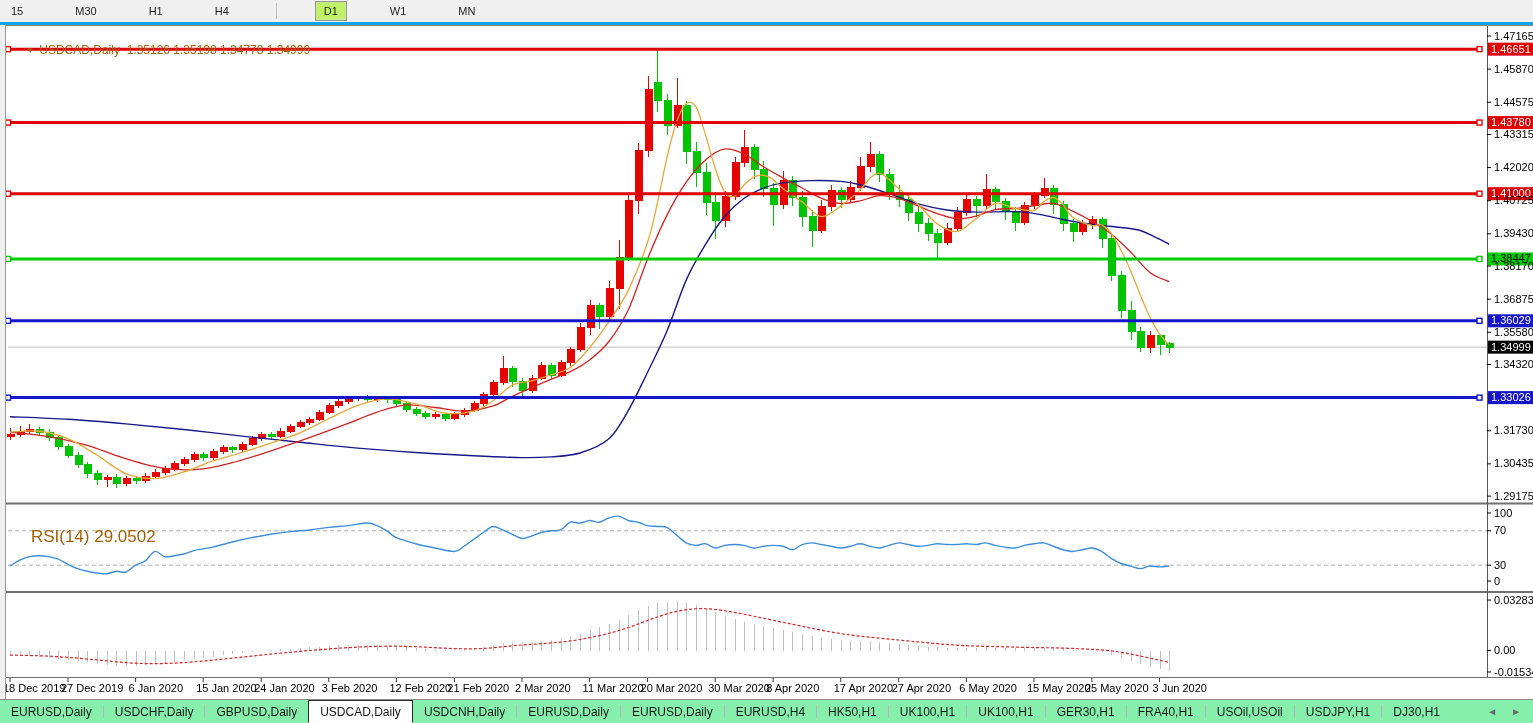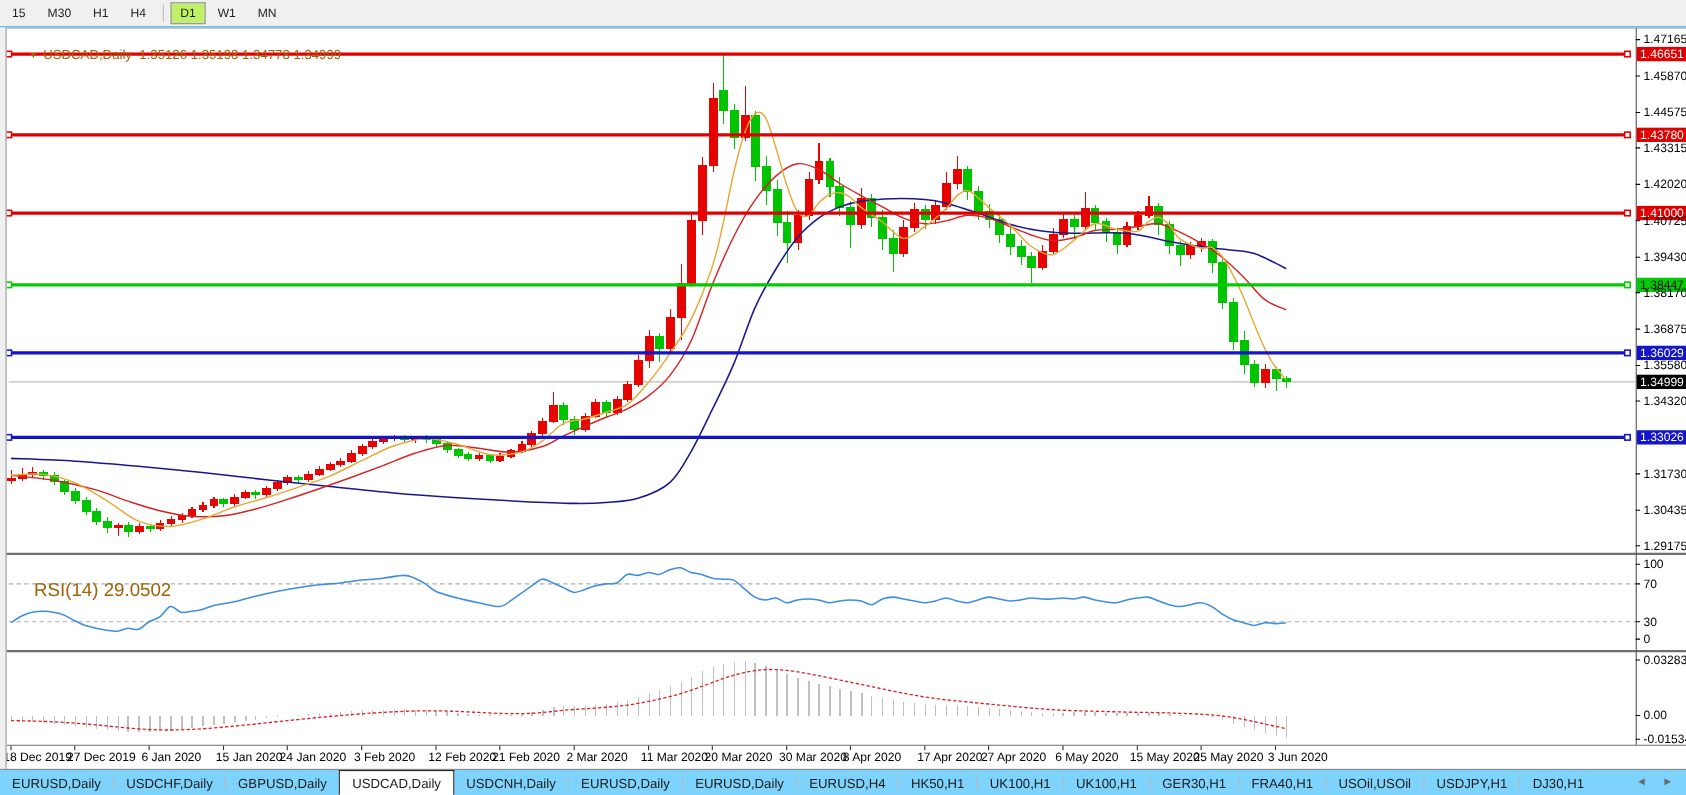--- a/index.html
+++ b/index.html
@@ -1,33 +1,33 @@
 <!DOCTYPE html>
 <html><head>
 <meta charset="utf-8">
 <style>
   html,body{margin:0;padding:0;background:#fff;}
   .screen{position:relative;width:1533px;height:723px;background:#fff;overflow:hidden;
           font-family:"Liberation Sans",sans-serif;-webkit-font-smoothing:antialiased;}
   
   .toolbar{position:absolute;left:0;top:0;width:1533px;height:25px;background:#f0f0f0;
-           border-bottom:1px solid #0ea5e9;display:flex;align-items:center;box-sizing:border-box;padding-left:1px;}
+           border-bottom:3px solid #0ea5e9;display:flex;align-items:center;box-sizing:border-box;padding-left:1px;gap:32px;}
   .tf-btn{font-size:11px;color:#222;padding:3px 8px;border:1px solid transparent;margin:0 1px;cursor:default;}
   .tf-btn.active{border:1px solid #979797;background:#bef264;box-shadow:inset 0 0 3px #d5d5d5;}
   .tf-sep{width:1px;height:16px;background:#bdbdbd;margin:0 5px;}
   
   svg#chart{position:absolute;left:0;top:25px;}
   
   .ov{position:absolute;color:#a16207;pointer-events:none;white-space:pre;}
   #chart-title{left:13px;top:29px;font-size:12px;}
   #chart-title .arrow{font-size:8px;position:relative;top:-1px;margin-right:5px;}
   #rsi-label{left:12px;top:507px;font-size:17px;}
   #macd-label{left:12px;top:595px;font-size:11.5px;}
   
-  .tabs{position:absolute;left:0;top:699px;width:1533px;height:24px;background:#7dd3fc;
+  .tabs{position:absolute;left:0;top:699px;width:1533px;height:24px;background:#86efac;
         border-top:1px solid #8a8a8a;display:flex;align-items:stretch;box-sizing:border-box;font-size:12px;}
   .tab{flex:1 1 auto;display:flex;align-items:center;justify-content:center;color:#1a1a1a;
        white-space:nowrap;cursor:default;padding:0 6px;position:relative;}
   .tab.active{background:#fff;border:1px solid #2a2a2a;border-bottom:1px solid #fff;z-index:2;margin-top:0px;}
   .tab-sep{width:1px;background:#b8b8b8;margin:5px 0;}
   .tab-nav{width:70px;display:flex;align-items:center;justify-content:flex-end;gap:14px;
            color:#6a6a6a;font-size:10px;padding-right:12px;}
   .tab-nav span{cursor:default;}
   
   .lgutter{position:absolute;left:0;top:25px;width:6px;height:674px;background:#f0f0f0;

